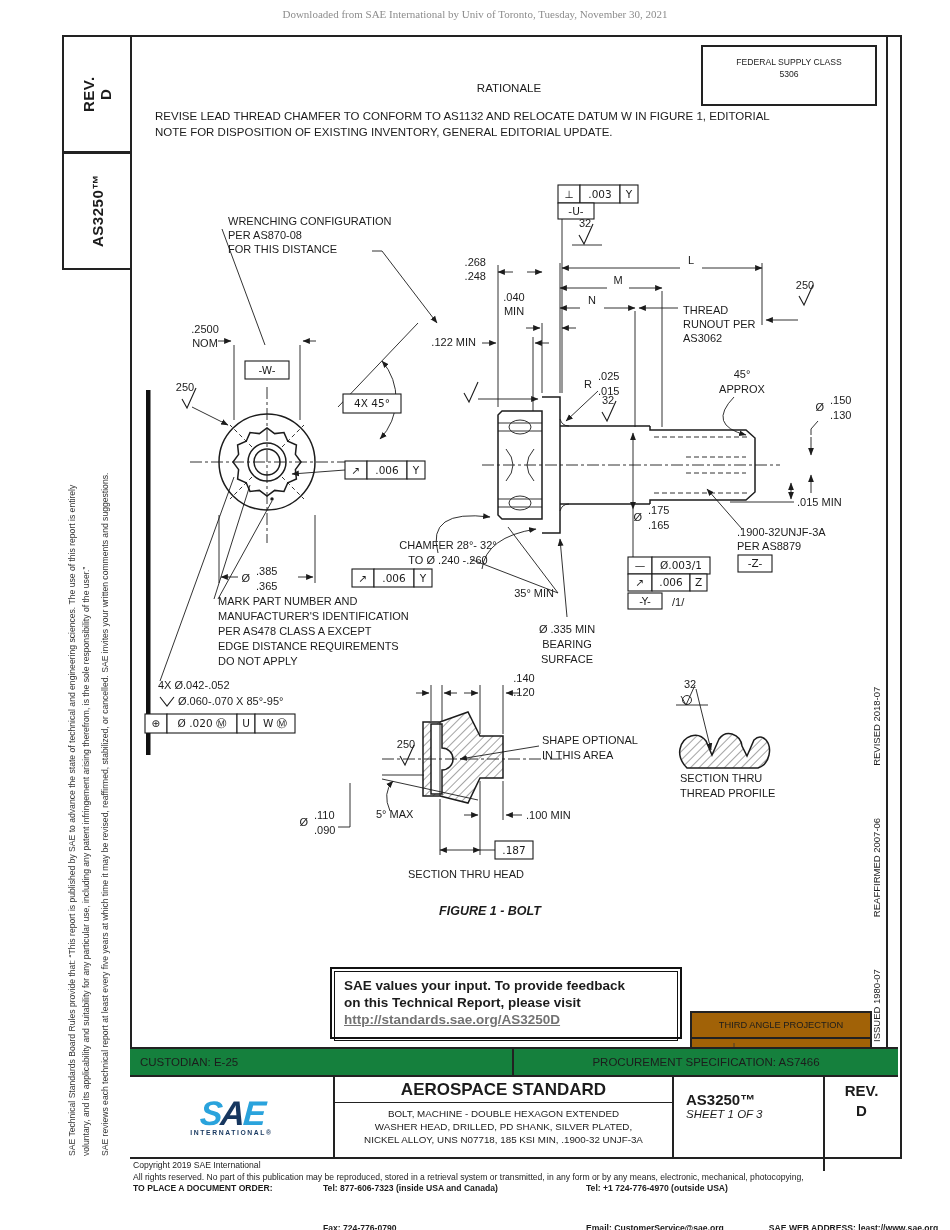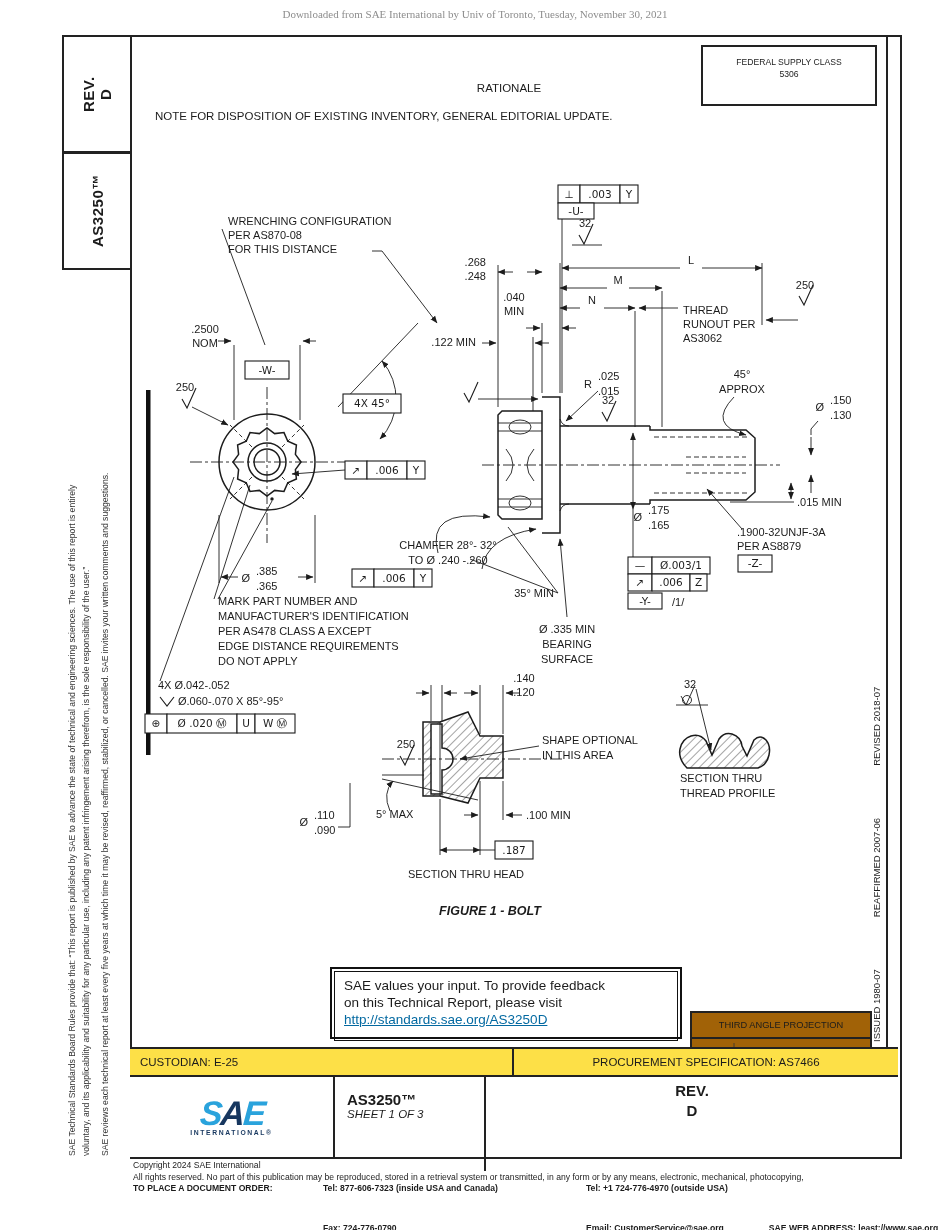--- a/index.html
+++ b/index.html
@@ -22,27 +22,27 @@
           text-align:center;font-size:8.6px;padding-top:9px;line-height:12px;}
   #rationale-title{left:130px;top:82px;width:758px;text-align:center;font-size:11.5px;}
   #rationale{left:155px;top:109px;width:724px;font-size:11.5px;line-height:15.5px;}
   #figure{left:130px;top:165px;}
   svg text{font-family:"Liberation Sans", sans-serif;fill:#1c1c1c;}
   .sym{font-family:"DejaVu Sans", sans-serif;}
   #revdates{left:871px;top:1042px;width:470px;transform:rotate(-90deg);transform-origin:0 0;
             font-size:9.5px;display:flex;gap:52px;white-space:nowrap;}
   #feedback{left:330px;top:967px;width:348px;height:68px;border:2px solid #111;background:#fff;}
   #feedback .inner{border:1px solid #111;margin:2px;height:58px;padding:5px 9px;
-                   font-size:13.5px;font-weight:normal;line-height:17px;}
-  #feedback a{color:#0369a1;}
+                   font-size:13.5px;font-weight:bold;line-height:17px;}
+  #feedback a{color:#737373;}
   #projbox{left:690px;top:1011px;width:178px;height:88px;border:2px solid #222;background:#a16207;}
   #projbox .cap{border-bottom:2px solid #222;height:24px;line-height:24px;text-align:center;
                 font-size:9.3px;}
   #custrow{left:130px;top:1047px;width:768px;height:26px;border-top:2px solid #222;
-           display:flex;font-size:11.5px;background:#fde047;}
+           display:flex;font-size:11.5px;background:#15803d;}
   #custrow .c1{width:372px;border-right:2px solid #222;line-height:26px;padding-left:10px;}
   #custrow .c2{flex:1;line-height:26px;text-align:center;}
   #titleblock{left:130px;top:1075px;width:768px;height:80px;border-top:2px solid #222;
               display:flex;background:#fff;}
   .tb{border-right:2px solid #222;height:80px;}
   .tb:last-child{border-right:none;}
   #tb-logo{width:203px;display:flex;flex-direction:column;align-items:center;justify-content:center;}
   #logo-word{font-size:34px;font-weight:bold;font-style:italic;letter-spacing:-2px;line-height:30px;transform:skewX(-4deg);}
   #logo-word .lt{color:#2aa3dc;} #logo-word .dk{color:#17375f;}
   #logo-sub{font-size:6.8px;font-weight:bold;color:#17375f;letter-spacing:1.6px;margin-top:1px;}
@@ -82,20 +82,21 @@
 <div id="frame" class="abs"></div>
 <div id="innerline" class="abs"></div>
 
 <div id="fscbox" class="abs">
   <div>FEDERAL SUPPLY CLASS</div>
   <div>5306</div>
 </div>
 
 <div id="rationale-title" class="abs">RATIONALE</div>
 <div id="rationale" class="abs">
+  <div>REVISE LEAD THREAD CHAMFER TO CONFORM TO AS1132 AND RELOCATE DATUM W IN FIGURE 1, EDITORIAL</div>
   <div>NOTE FOR DISPOSITION OF EXISTING INVENTORY, GENERAL EDITORIAL UPDATE.</div>
 </div>
 
 <svg id="figure" class="abs" width="758" height="770" viewBox="0 0 758 770">
   <defs>
     <marker id="ah" viewBox="0 0 10 10" refX="9" refY="5" markerWidth="8.5" markerHeight="8.5" orient="auto-start-reverse">
       <path d="M0,1.2 L9.5,5 L0,8.8 z" fill="#1c1c1c"></path>
     </marker>
     <pattern id="hatch" width="6" height="6" patternUnits="userSpaceOnUse" patternTransform="rotate(45)">
       <line x1="0" y1="0" x2="0" y2="6" stroke="#1c1c1c" stroke-width="0.8"></line>
@@ -388,30 +389,38 @@
   <div class="c2">PROCUREMENT SPECIFICATION: AS7466</div>
 </div>
 
 <div id="titleblock" class="abs">
   <div id="tb-logo" class="tb">
     <div id="logo-word">
       <span class="lt">S</span><span class="dk">A</span><span class="lt">E</span>
     </div>
     <div id="logo-sub">INTERNATIONAL®</div>
   </div>
+  <div id="tb-title" class="tb">
+    <div class="big">AEROSPACE STANDARD</div>
+    <div class="sub">
+      <div>BOLT, MACHINE - DOUBLE HEXAGON EXTENDED</div>
+      <div>WASHER HEAD, DRILLED, PD SHANK, SILVER PLATED,</div>
+      <div>NICKEL ALLOY, UNS N07718, 185 KSI MIN, .1900-32 UNJF-3A</div>
+    </div>
+  </div>
   <div id="tb-num" class="tb">
     <div class="n">AS3250™</div>
     <div class="s">SHEET 1 OF 3</div>
   </div>
   <div id="tb-rev" class="tb" style="white-space:pre-line;">REV.
 D</div>
 </div>
 
 <div id="copyright" class="abs">
-  <div>Copyright 2024 SAE International</div>
+  <div>Copyright 2019 SAE International</div>
   <div>All rights reserved. No part of this publication may be reproduced, stored in a retrieval system or transmitted, in any form or by any means, electronic, mechanical, photocopying,</div>
   <div class="orow">
     <div>TO PLACE A DOCUMENT ORDER:</div>
     <div>Tel: 877-606-7323 (inside USA and Canada)</div>
     <div class="c3">
         <span>Tel: +1 724-776-4970 (outside USA)</span>
       </div>
     <div></div>
     <div>Fax: 724-776-0790</div>
     <div class="c3">

